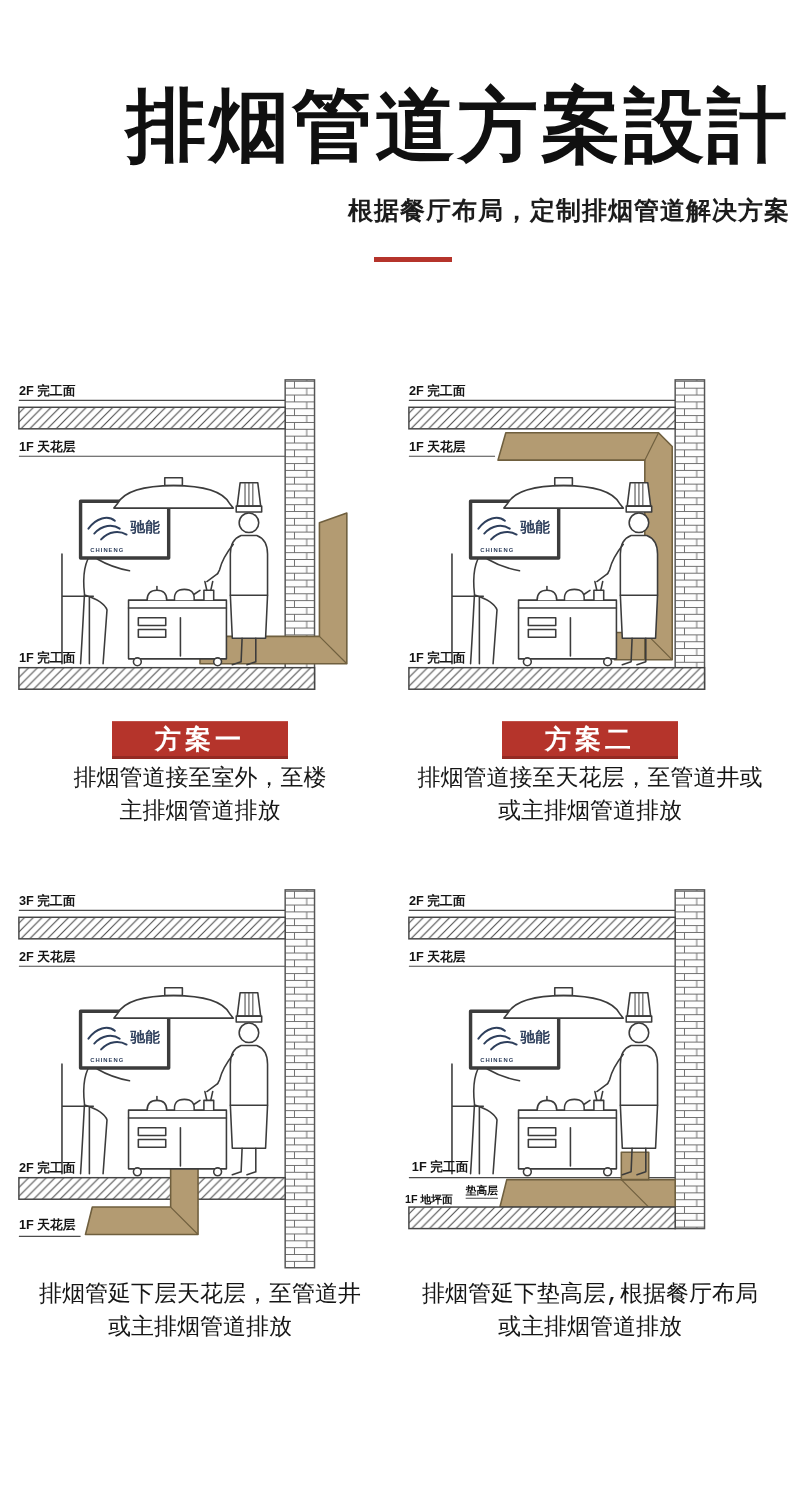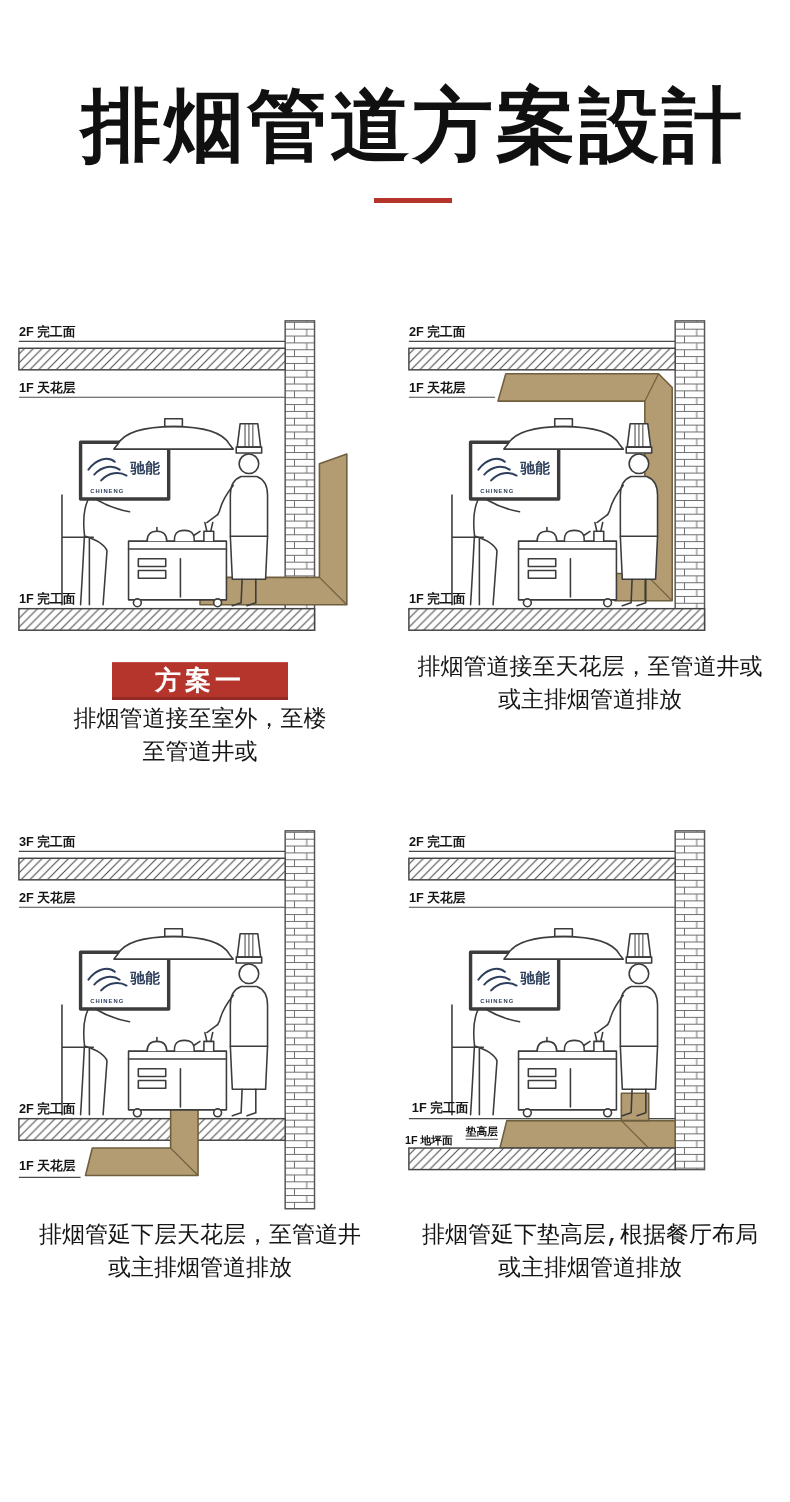--- a/index.html
+++ b/index.html
@@ -1,18 +1,18 @@
 <!DOCTYPE html>
 <html><head>
 <meta charset="utf-8">
 <style>
   html,body{margin:0;padding:0;background:#fff;}
   .page{position:relative;width:790px;height:1502px;background:#fff;overflow:hidden;
         font-family:"Liberation Sans",sans-serif;color:#111;}
-  .header{text-align:center;padding-top:84px;padding-left:36px;}
+  .header{text-align:right;padding-top:84px;padding-left:36px;}
   .title{margin:0;font-family:"Liberation Serif",serif;font-weight:700;font-size:80px;
          line-height:1.05;letter-spacing:3px;color:#101010;}
   .subtitle{margin:26px 0 0;font-size:25px;font-weight:700;letter-spacing:1px;color:#1c1c1c;}
   .divider{width:78px;height:5px;background:#b5342b;margin:30px auto 0;}
   .grid{display:grid;grid-template-columns:1fr 1fr;column-gap:6px;row-gap:54px;
         padding:0 8px;margin-top:112px;}
   .scheme{text-align:center;}
   .diagram{display:block;width:372px;height:auto;margin:0 auto;}
   .banner{width:176px;height:38px;margin:14px auto 3px;background:#b5342b;
           box-shadow:inset 0 -3px 0 rgba(0,0,0,.18), inset 0 1px 0 rgba(255,255,255,.15);
@@ -30,20 +30,21 @@
   .logo-zh{font:700 15px "Liberation Sans",sans-serif;fill:#2e3f5c;}
   .logo-en{font:700 6px "Liberation Sans",sans-serif;fill:#2e3f5c;letter-spacing:1px;}
 </style>
 </head>
 <body>
 
 <div class="page">
 
   <header class="header">
     <h1 class="title">排烟管道方案設計</h1>
+    <p class="subtitle">根据餐厅布局，定制排烟管道解决方案</p>
     <div class="divider"></div>
   </header>
 
   <main class="grid">
 
     <section class="scheme">
       <svg class="diagram" viewBox="0 0 380 340" xmlns="http://www.w3.org/2000/svg" xmlns:xlink="http://www.w3.org/1999/xlink">
         <defs>
           <pattern id="hatch" width="9" height="9" patternUnits="userSpaceOnUse">
             <path d="M0,9 L9,0 M-2,2 L2,-2 M7,11 L11,7" stroke="#4b4b4b" stroke-width="1.1" fill="none"></path>
@@ -124,21 +125,21 @@
         <text x="78" y="182" class="logo-en">CHINENG</text>
         <text x="5" y="21" class="lbl">2F 完工面</text>
         <text x="5" y="79" class="lbl">1F 天花层</text>
         <text x="5" y="294" class="lbl">1F 完工面</text>
       </svg>
       <div class="banner">
         <span>方案一</span>
       </div>
       <p class="caption">
         <span>排烟管道接至室外，至楼</span><br>
-        <span>至管道井或</span>
+        <span>主排烟管道排放</span>
       </p>
     </section>
 
     <section class="scheme">
       <svg class="diagram" viewBox="0 0 380 340" xmlns="http://www.w3.org/2000/svg" xmlns:xlink="http://www.w3.org/1999/xlink">
         <g>
           <rect x="277" y="6" width="30" height="316" fill="url(#brick)" stroke="#555" stroke-width="1.5"></rect>
         </g>
         <g>
           <line x1="5" y1="27" x2="277" y2="27" class="thin"></line>
@@ -156,20 +157,23 @@
           <rect class="duct" x="215" y="264" width="31" height="28"></rect>
           <line class="duct-joint" x1="246" y1="264" x2="274" y2="292"></line>
         </g>
         <use xlink:href="#scene" href="#scene" x="40" y="100"></use>
         <text x="119" y="161" class="logo-zh">驰能</text>
         <text x="78" y="182" class="logo-en">CHINENG</text>
         <text x="5" y="21" class="lbl">2F 完工面</text>
         <text x="5" y="79" class="lbl">1F 天花层</text>
         <text x="5" y="294" class="lbl">1F 完工面</text>
       </svg>
+      <div class="banner">
+        <span>方案二</span>
+      </div>
       <p class="caption">
         <span>排烟管道接至天花层，至管道井或</span><br>
         <span>或主排烟管道排放</span>
       </p>
     </section>
 
     <section class="scheme">
       <svg class="diagram" viewBox="0 0 380 400" xmlns="http://www.w3.org/2000/svg" xmlns:xlink="http://www.w3.org/1999/xlink">
         <g>
           <rect x="277" y="6" width="30" height="386" fill="url(#brick)" stroke="#555" stroke-width="1.5"></rect>

